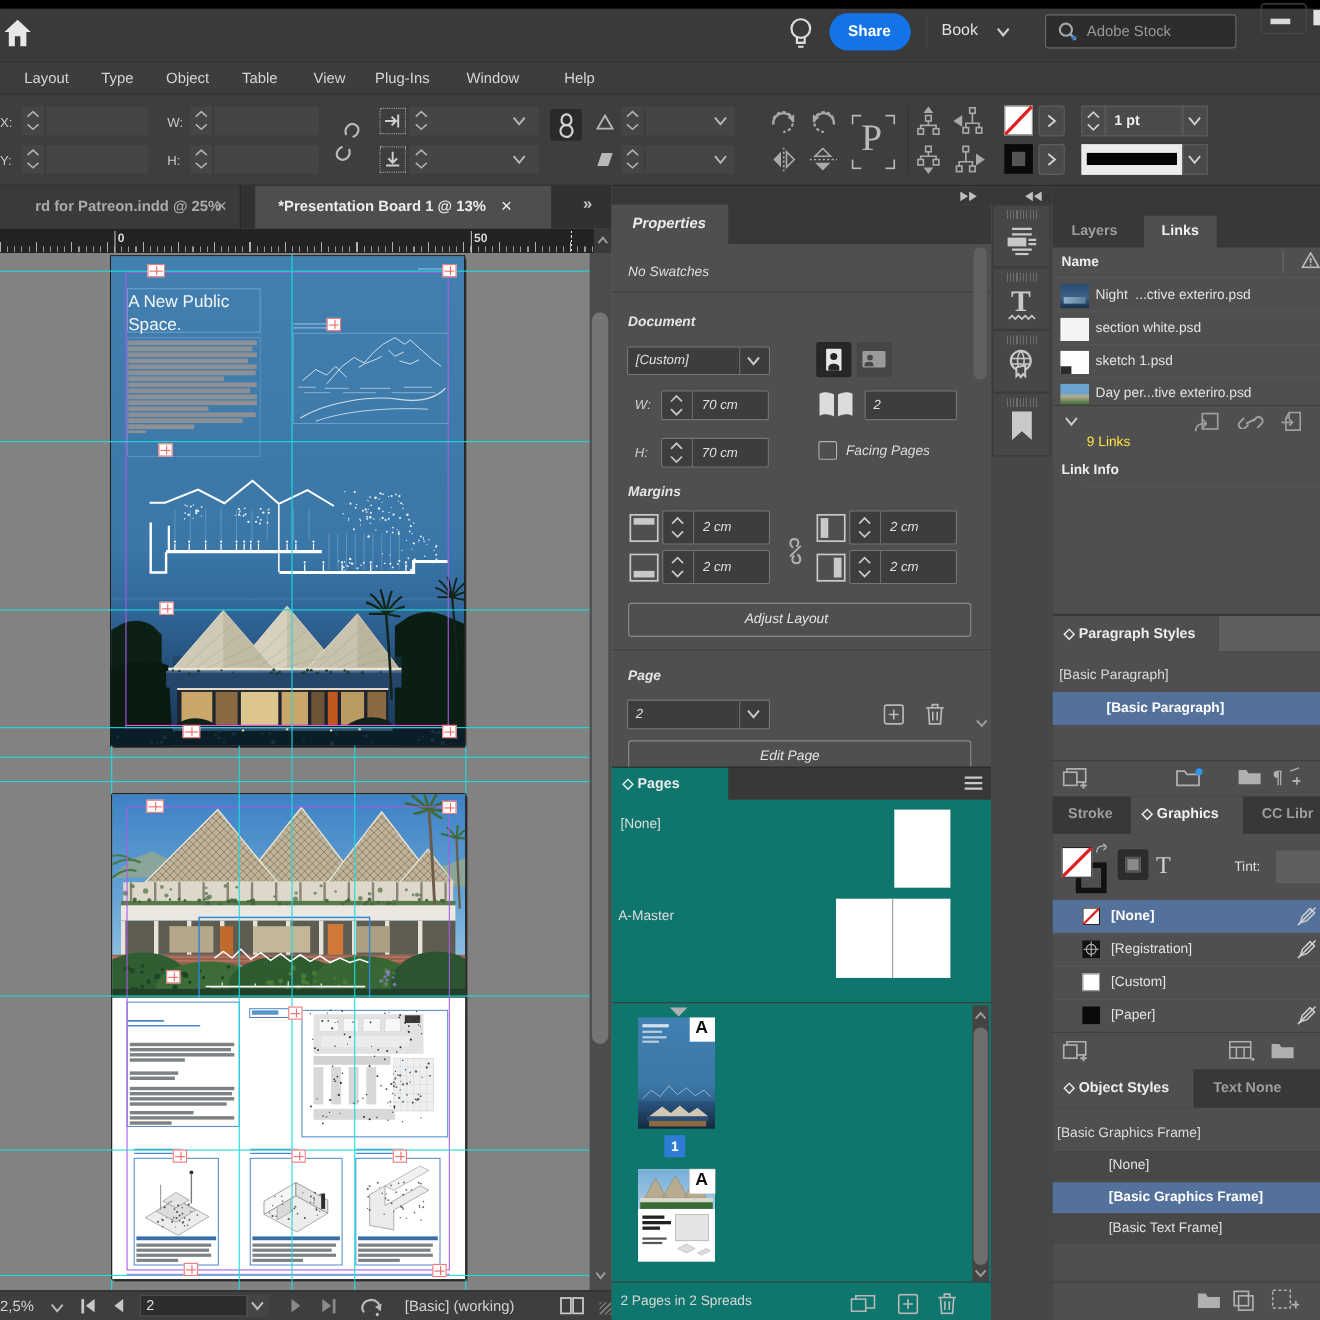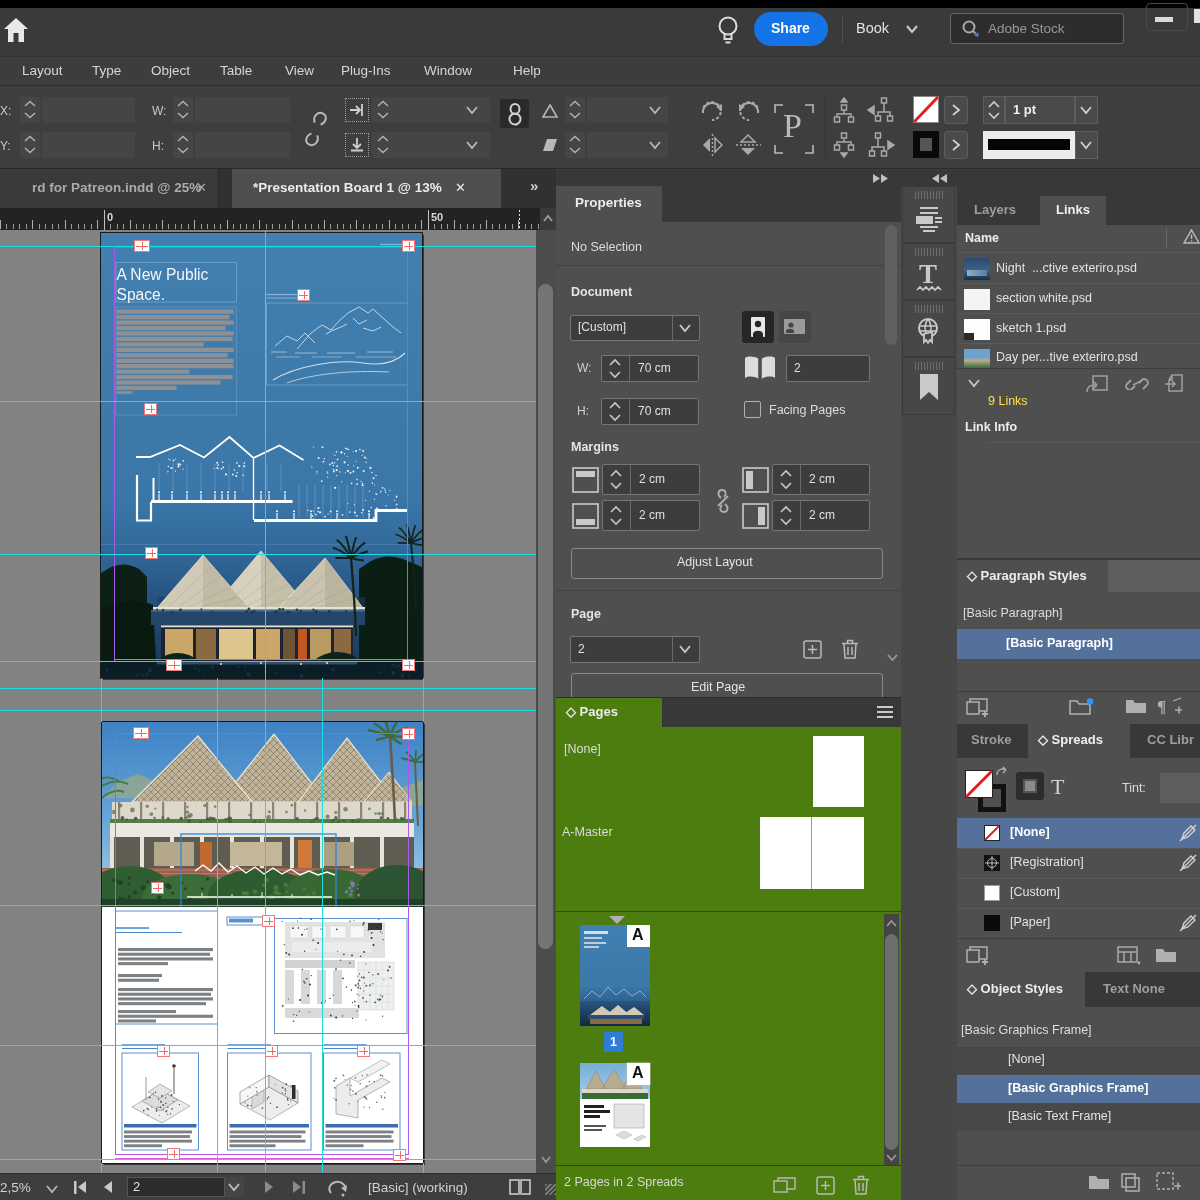--- a/index.html
+++ b/index.html
@@ -1264,33 +1264,33 @@
     <svg class="abs" style="left:509px;top:5px;" width="22" height="17">
         <g fill="none" stroke="#c9c9c9" stroke-width="1.6">
           <rect x="1" y="1" width="9" height="14"></rect>
           <rect x="12" y="1" width="9" height="14"></rect>
         </g>
       </svg>
     <div class="abs" style="left:545px;top:10px;width:11px;height:11px;background:repeating-linear-gradient(135deg,#777 0,#777 1.5px,transparent 1.5px,transparent 3.5px);"></div>
   </div>
 </div>
 
-<div class="abs" id="props" style="left:556px;top:170px;width:345px;height:527px;background:#4f4f4f;">
+<div class="abs" id="props" style="left:556px;top:170px;width:345px;height:527px;background:#4f4f4f;font-style:italic;">
 
   <div class="abs" style="left:0;top:0;width:345px;height:16px;background:#383838;"></div>
   <div class="abs" style="left:106px;top:16px;width:239px;height:36px;background:#383838;"></div>
   <svg class="abs" style="left:316px;top:4px;" width="18" height="9">
       <g fill="#c0c0c0">
         <path d="M1 0 L8 4.5 L1 9 Z"></path>
         <path d="M9 0 L16 4.5 L9 9 Z"></path>
       </g>
     </svg>
   <div class="txt" style="left:19px;top:25px;font-size:13.5px;font-weight:bold;color:#ececec;">Properties</div>
 
-  <div class="txt" style="left:15px;top:70px;font-size:12.5px;color:#dcdcdc;">No Selection</div>
+  <div class="txt" style="left:15px;top:70px;font-size:12.5px;color:#dcdcdc;">No Swatches</div>
   <div class="abs" style="left:0px;top:95px;width:345px;height:1px;background:#424242;"></div>
   <div class="txt" style="left:15px;top:115px;font-size:12.5px;font-weight:bold;color:#e4e4e4;">Document</div>
 
   <div class="bfld" style="left:14px;top:145px;width:130px;height:26px;"></div>
   <div class="txt" style="left:22px;top:150px;font-size:12px;color:#e0e0e0;">[Custom]</div>
   <div class="abs" style="left:116px;top:146px;width:1px;height:24px;background:#6a6a6a;"></div>
   <svg class="abs" style="left:122px;top:153px;" width="14" height="10">
       <path d="M2 2 L7 8 L12 2" fill="none" stroke="#c8c8c8" stroke-width="1.8"></path>
     </svg>
 
@@ -1432,21 +1432,21 @@
 
   <div class="abs" style="left:15px;top:503px;width:312px;height:30px;border:1px solid #8a8a8a;border-radius:3px;box-sizing:border-box;"></div>
   <div class="txt" style="left:135px;top:510px;font-size:12.5px;color:#e4e4e4;">Edit Page</div>
 
   <div class="abs" style="left:329px;top:55px;width:12px;height:120px;background:#606060;border-radius:6px;"></div>
   <svg class="abs" style="left:330px;top:482px;" width="13" height="11">
       <path d="M2 3 L6.5 8 L11 3" fill="none" stroke="#9a9a9a" stroke-width="1.8"></path>
     </svg>
 </div>
 
-<div class="abs" id="pagespanel" style="left:556px;top:697px;width:345px;height:503px;background:#4d7c0f;">
+<div class="abs" id="pagespanel" style="left:556px;top:697px;width:345px;height:503px;background:#0f766e;">
 
   <div class="abs" style="left:106px;top:0;width:239px;height:30px;background:#383838;"></div>
   <div class="abs" style="left:0;top:0;width:345px;height:1px;background:#2c2c2c;"></div>
   <div class="txt" style="left:10px;top:7px;font-size:13px;font-weight:bold;color:#ececec;">◇ Pages</div>
   <svg class="abs" style="left:320px;top:8px;" width="18" height="14">
       <g stroke="#c9c9c9" stroke-width="2">
         <line x1="1" y1="2" x2="17" y2="2"></line>
         <line x1="1" y1="7" x2="17" y2="7"></line>
         <line x1="1" y1="12" x2="17" y2="12"></line>
       </g>
@@ -1675,21 +1675,21 @@
     </svg>
   <svg class="abs" style="left:200px;top:526px;" width="28" height="21" viewBox="0 0 28 21">
       <text x="0" y="16" font-size="17" font-weight="bold" fill="#b0b0b0" font-family="Liberation Serif,serif">¶</text>
       <path d="M18 14 L25 14 M22 10.5 L22 17.5" stroke="#b0b0b0" stroke-width="1.6"></path>
       <path d="M16 5 L24 2" stroke="#b0b0b0" stroke-width="1.2"></path>
     </svg>
 
   <div class="abs" style="left:0;top:554px;width:243px;height:34px;background:#383838;"></div>
   <div class="abs" style="left:71px;top:554px;width:102px;height:34px;background:#4f4f4f;"></div>
   <div class="txt" style="left:14px;top:562px;font-size:13px;font-weight:bold;color:#9e9e9e;">Stroke</div>
-  <div class="txt" style="left:81px;top:562px;font-size:13px;font-weight:bold;color:#f0f0f0;">◇ Spreads</div>
+  <div class="txt" style="left:81px;top:562px;font-size:13px;font-weight:bold;color:#f0f0f0;">◇ Graphics</div>
   <div class="txt" style="left:190px;top:562px;font-size:13px;font-weight:bold;color:#9e9e9e;">CC Libr</div>
 
   <div class="abs" style="left:21px;top:614px;width:28px;height:28px;border:5px solid #111;box-sizing:border-box;background:#4f4f4f;"></div>
   <div class="abs" style="left:8px;top:600px;width:28px;height:28px;background:#fff;border:1px solid #222;box-sizing:border-box;"></div>
   <svg class="abs" style="left:8px;top:600px;" width="28" height="28">
       <line x1="1" y1="27" x2="27" y2="1" stroke="#e02020" stroke-width="3"></line>
     </svg>
   <svg class="abs" style="left:38px;top:596px;" width="14" height="12" viewBox="0 0 14 12">
       <path d="M2 9 C2 3 8 2 11 4 M11 4 L8 1 M11 4 L8 7" fill="none" stroke="#b0b0b0" stroke-width="1.3"></path>
     </svg>

